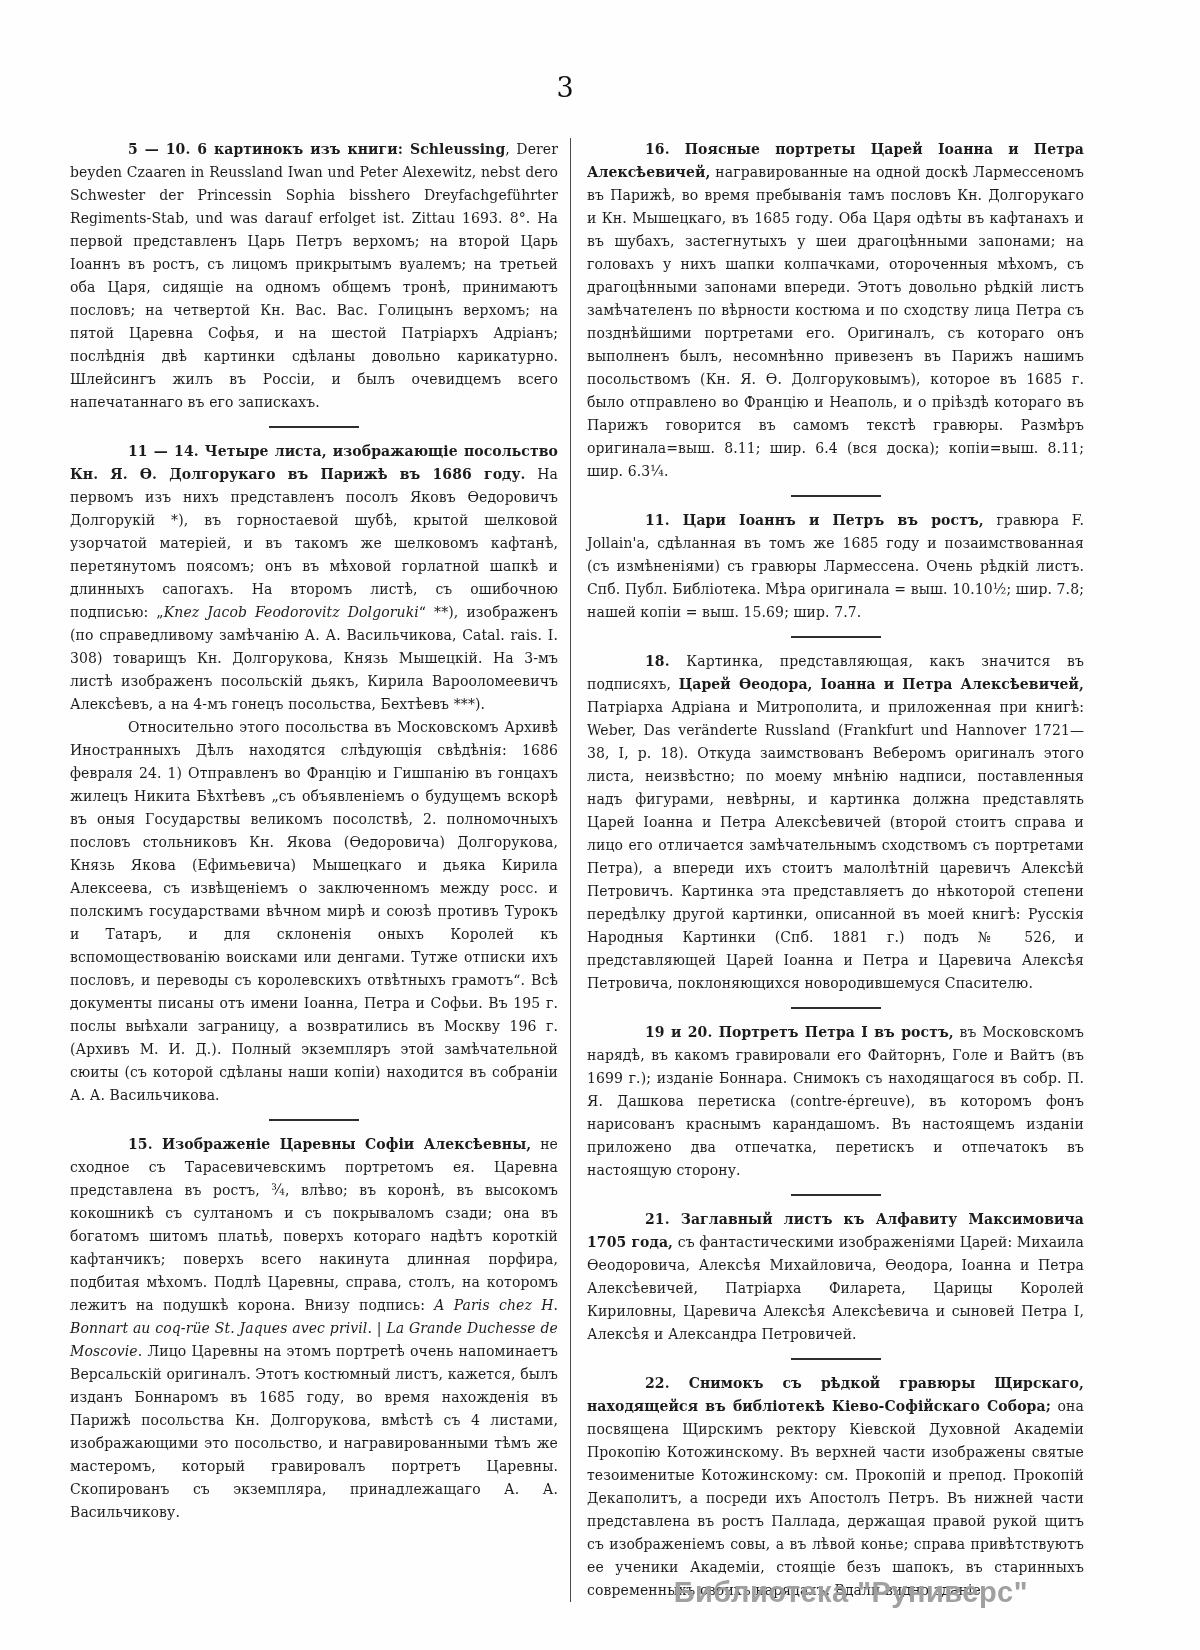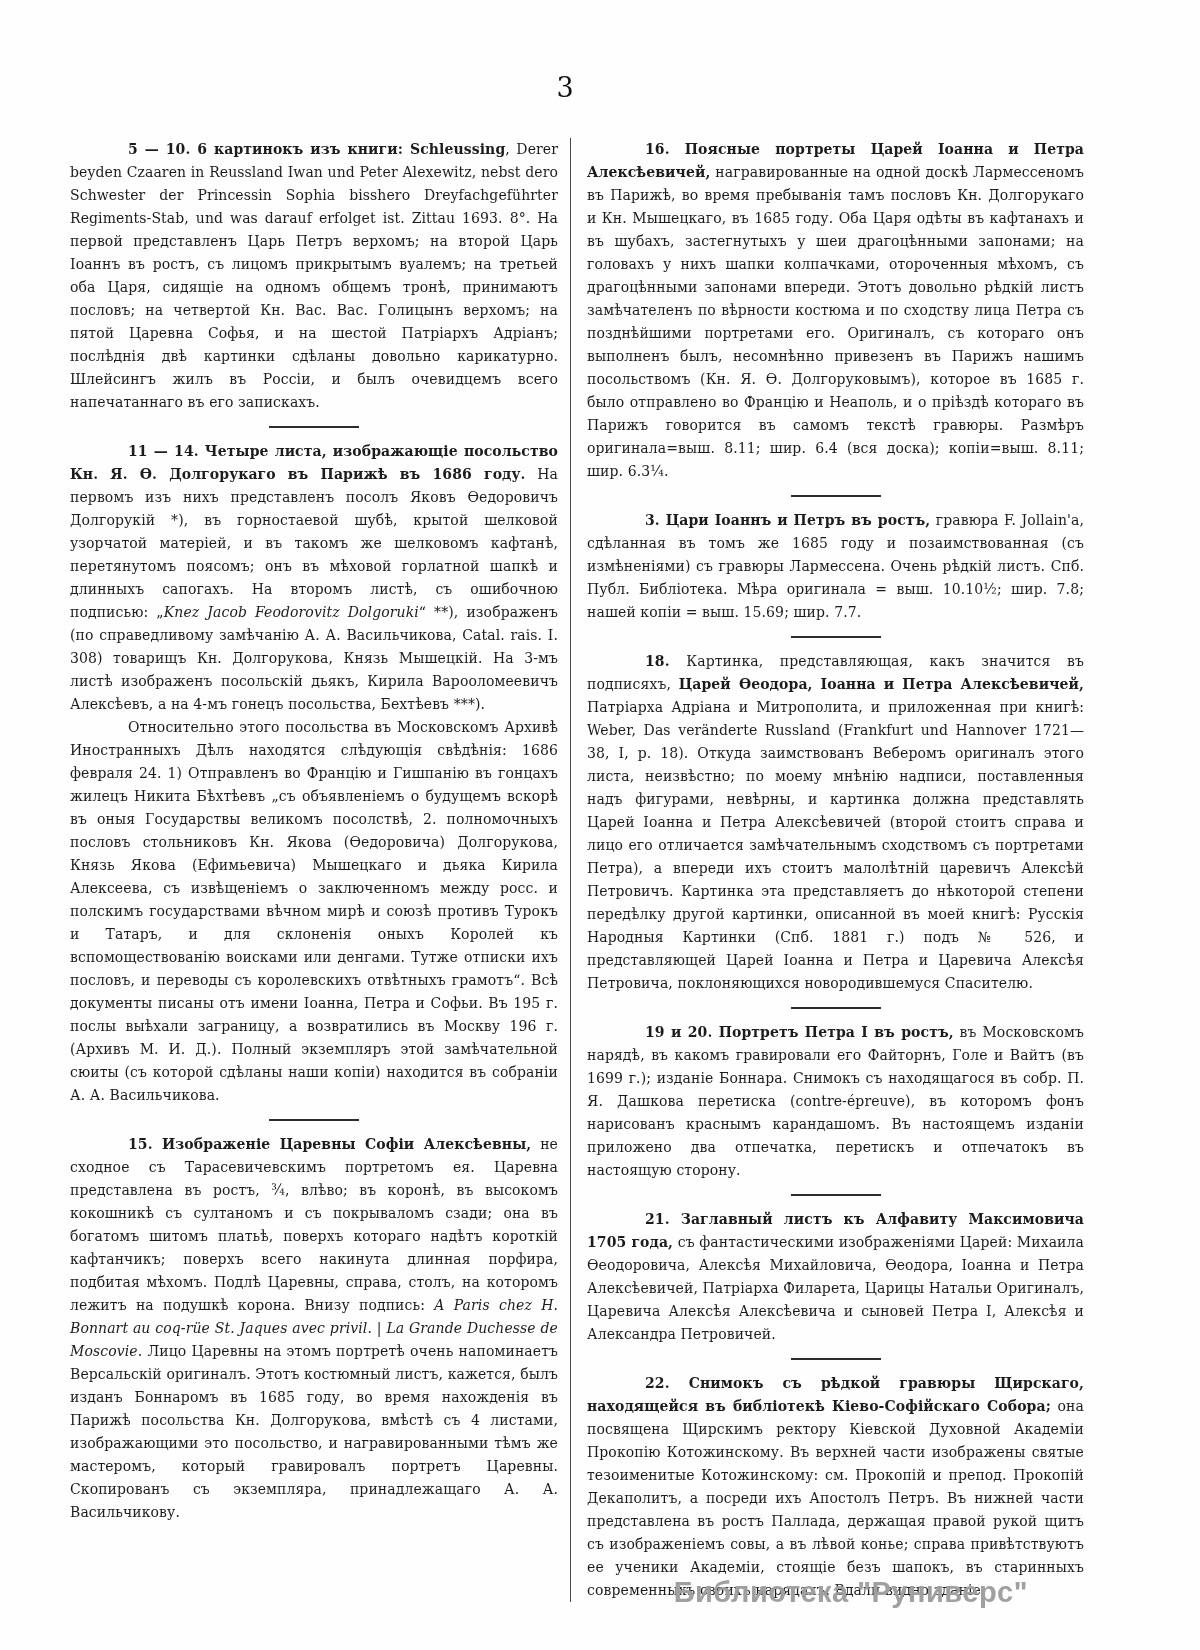--- a/index.html
+++ b/index.html
@@ -54,33 +54,33 @@
         </div>
 
     </div>
     <div class="col col-right">
       <div>
           <div class="entry">
             <p class="para"><span class="b">16. Поясные портреты Царей Іоанна и Петра Алексѣевичей,</span><span> награвированные на одной доскѣ Лармессеномъ въ Парижѣ, во время пребыванія тамъ пословъ Кн. Долгорукаго и Кн. Мышецкаго, въ 1685 году. Оба Царя одѣты въ кафтанахъ и въ шубахъ, застегнутыхъ у шеи драгоцѣнными запонами; на головахъ у нихъ шапки колпачками, отороченныя мѣхомъ, съ драгоцѣнными запонами впереди. Этотъ довольно рѣдкій листъ замѣчателенъ по вѣрности костюма и по сходству лица Петра съ позднѣйшими портретами его. Оригиналъ, съ котораго онъ выполненъ былъ, несомнѣнно привезенъ въ Парижъ нашимъ посольствомъ (Кн. Я. Ѳ. Долгоруковымъ), которое въ 1685 г. было отправлено во Францію и Неаполь, и о пріѣздѣ котораго въ Парижъ говорится въ самомъ текстѣ гравюры. Размѣръ оригинала=выш. 8.11; шир. 6.4 (вся доска); копіи=выш. 8.11; шир. 6.3¼.</span></p>
           </div>
           <div class="sep"></div>
           <div class="entry">
-            <p class="para"><span class="b">3. Цари Іоаннъ и Петръ въ ростъ,</span><span> гравюра F. Jollain'а, сдѣланная въ томъ же 1685 году и позаимствованная (съ измѣненіями) съ гравюры Лармессена. Очень рѣдкій листъ. Спб. Публ. Библіотека. Мѣра оригинала = выш. 10.10½; шир. 7.8; нашей копіи = выш. 15.69; шир. 7.7.</span></p>
+            <p class="para"><span class="b">11. Цари Іоаннъ и Петръ въ ростъ,</span><span> гравюра F. Jollain'а, сдѣланная въ томъ же 1685 году и позаимствованная (съ измѣненіями) съ гравюры Лармессена. Очень рѣдкій листъ. Спб. Публ. Библіотека. Мѣра оригинала = выш. 10.10½; шир. 7.8; нашей копіи = выш. 15.69; шир. 7.7.</span></p>
           </div>
           <div class="sep"></div>
           <div class="entry">
             <p class="para"><span class="b">18.</span><span> Картинка, представляющая, какъ значится въ подписяхъ, </span><span class="b">Царей Ѳеодора, Іоанна и Петра Алексѣевичей,</span><span> Патріарха Адріана и Митрополита, и приложенная при книгѣ: Weber, Das veränderte Russland (Frankfurt und Hannover 1721—38, I, p. 18). Откуда заимствованъ Веберомъ оригиналъ этого листа, неизвѣстно; по моему мнѣнію надписи, поставленныя надъ фигурами, невѣрны, и картинка должна представлять Царей Іоанна и Петра Алексѣевичей (второй стоитъ справа и лицо его отличается замѣчательнымъ сходствомъ съ портретами Петра), а впереди ихъ стоитъ малолѣтній царевичъ Алексѣй Петровичъ. Картинка эта представляетъ до нѣкоторой степени передѣлку другой картинки, описанной въ моей книгѣ: Русскія Народныя Картинки (Спб. 1881 г.) подъ № 526, и представляющей Царей Іоанна и Петра и Царевича Алексѣя Петровича, поклоняющихся новородившемуся Спасителю.</span></p>
           </div>
           <div class="sep"></div>
           <div class="entry">
             <p class="para"><span class="b">19 и 20. Портретъ Петра I въ ростъ,</span><span> въ Московскомъ нарядѣ, въ какомъ гравировали его Файторнъ, Голе и Вайтъ (въ 1699 г.); изданіе Боннара. Снимокъ съ находящагося въ собр. П. Я. Дашкова перетиска (contre-épreuve), въ которомъ фонъ нарисованъ краснымъ карандашомъ. Въ настоящемъ изданіи приложено два отпечатка, перетискъ и отпечатокъ въ настоящую сторону.</span></p>
           </div>
           <div class="sep"></div>
           <div class="entry">
-            <p class="para"><span class="b">21. Заглавный листъ къ Алфавиту Максимовича 1705 года,</span><span> съ фантастическими изображеніями Царей: Михаила Ѳеодоровича, Алексѣя Михайловича, Ѳеодора, Іоанна и Петра Алексѣевичей, Патріарха Филарета, Царицы Натальи Оригиналъ, Царевича Алексѣя Алексѣевича и сыновей Петра I, Алексѣя и Александра Петровичей.</span></p>
+            <p class="para"><span class="b">21. Заглавный листъ къ Алфавиту Максимовича 1705 года,</span><span> съ фантастическими изображеніями Царей: Михаила Ѳеодоровича, Алексѣя Михайловича, Ѳеодора, Іоанна и Петра Алексѣевичей, Патріарха Филарета, Царицы Королей Кириловны, Царевича Алексѣя Алексѣевича и сыновей Петра I, Алексѣя и Александра Петровичей.</span></p>
           </div>
           <div class="sep"></div>
           <div class="entry">
             <p class="para"><span class="b">22. Снимокъ съ рѣдкой гравюры Щирскаго, находящейся въ библіотекѣ Кіево-Софійскаго Собора;</span><span> она посвящена Щирскимъ ректору Кіевской Духовной Академіи Прокопію Котожинскому. Въ верхней части изображены святые тезоименитые Котожинскому: см. Прокопій и препод. Прокопій Декаполитъ, а посреди ихъ Апостолъ Петръ. Въ нижней части представлена въ ростъ Паллада, держащая правой рукой щитъ съ изображеніемъ совы, а въ лѣвой конье; справа привѣтствуютъ ее ученики Академіи, стоящіе безъ шапокъ, въ старинныхъ современныхъ своихъ нарядахъ. Вдали видно зданіе</span></p>
           </div>
         </div>
     </div>
   </div>
 
   <div class="watermark">Библиотека "Руниверс"</div>

